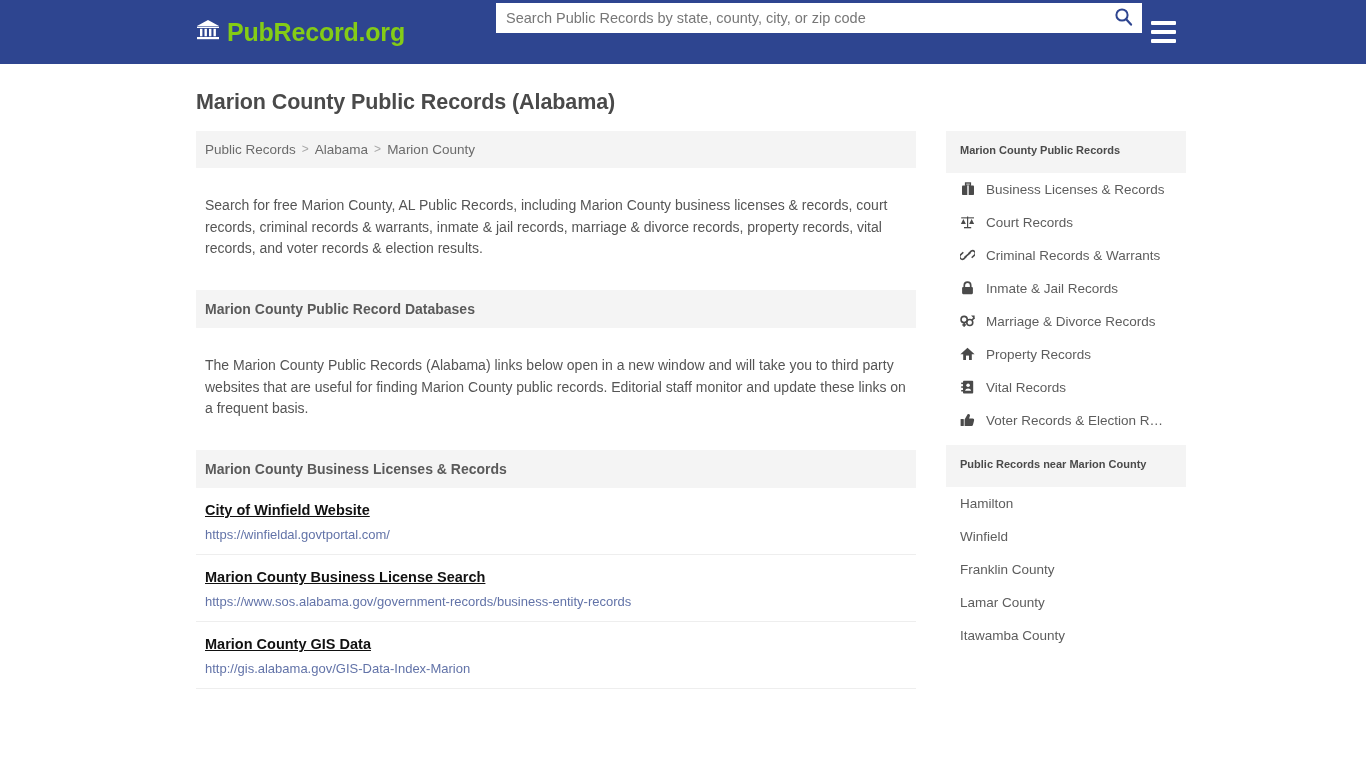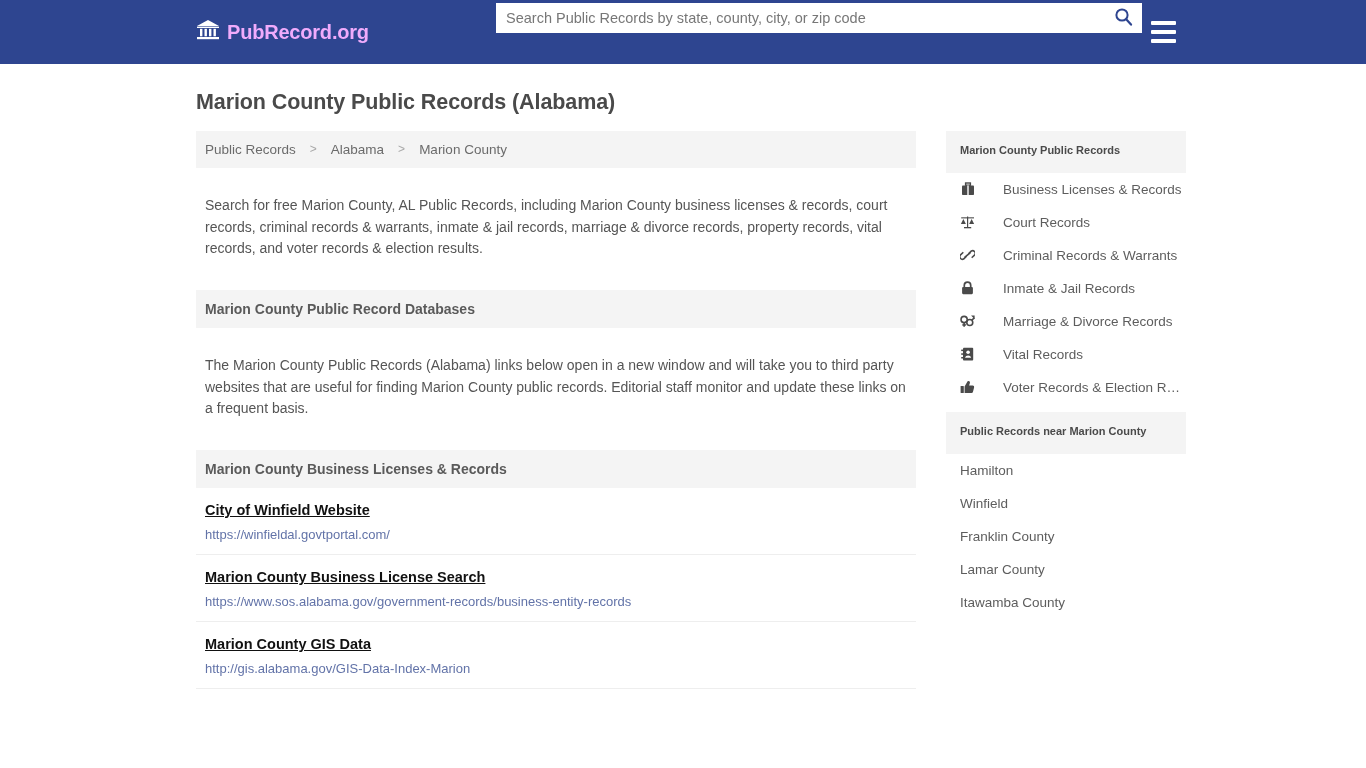--- a/index.html
+++ b/index.html
@@ -23,22 +23,22 @@
   #brand {
     display: flex;
     align-items: center;
     gap: 7px;
     margin-left: 196px;
     text-decoration: none;
     cursor: pointer;
   }
   #brand .bank-icon { display: block; }
   #brand .brand-text {
-    color: #f0abfc;
-    font-size: 20px;
+    color: #84cc16;
+    font-size: 25px;
     font-weight: bold;
     letter-spacing: -0.2px;
     line-height: 1;
     white-space: nowrap;
   }
 
   #search-wrap {
     position: absolute;
     left: 496px;
     top: 3px;
@@ -113,21 +113,21 @@
     font-weight: bold;
     color: #5a5a5a;
   }
   #breadcrumb {
     background: #F4F4F4;
     padding: 11px 9px;
     font-size: 13.5px;
     color: #6b6b6b;
     display: flex;
     align-items: flex-start;
-    gap: 14px;
+    gap: 6px;
     white-space: nowrap;
   }
   #breadcrumb a {
     color: #6b6b6b;
     text-decoration: none;
     cursor: pointer;
   }
   #breadcrumb .sep { color: #a8a8a8; font-size: 12px; }
 
   .intro-text {
@@ -166,21 +166,21 @@
     padding: 12px 14px 14px 14px;
     font-size: 11px;
     font-weight: bold;
     color: #4a4a4a;
     line-height: 1.45;
   }
   .side-list { margin: 0; padding: 0; list-style: none; }
   .side-item {
     display: flex;
     align-items: center;
-    gap: 28px;
+    gap: 11px;
     padding: 9px 14px 9px 14px;
     font-size: 13.5px;
     color: #5d5d5d;
     cursor: pointer;
     white-space: nowrap;
     overflow: hidden;
   }
   .side-item .side-icon {
     width: 15px;
     min-width: 15px;
@@ -331,20 +331,29 @@
               <line x1="2.5" y1="11.2" x2="6.3" y2="11.2" stroke="#4a4a4a" stroke-width="1.7"></line>
               <circle cx="10.4" cy="8.6" r="3.2" fill="none" stroke="#4a4a4a" stroke-width="1.7"></circle>
               <line x1="12.6" y1="6.3" x2="15.2" y2="3.5" stroke="#4a4a4a" stroke-width="1.7"></line>
               <polygon points="15.6,1.2 15.6,5 11.8,1.2" fill="#4a4a4a"></polygon>
             </svg>
           </span>
           <span>Marriage &amp; Divorce Records</span>
         </li>
         <li class="side-item">
           <span class="side-icon">
+            <svg width="15" height="14" viewBox="0 0 15 14" aria-hidden="true">
+              <polygon points="7.5,0.8 14.6,7.2 11.8,7.2 11.8,13 3.2,13 3.2,7.2 0.4,7.2" fill="#4a4a4a"></polygon>
+              <rect x="6" y="8.6" width="3" height="4.4" fill="#ffffff"></rect>
+            </svg>
+          </span>
+          <span>Property Records</span>
+        </li>
+        <li class="side-item">
+          <span class="side-icon">
             <svg width="13" height="14" viewBox="0 0 13 14" aria-hidden="true">
               <rect x="2" y="0.8" width="10.2" height="12.6" rx="0.9" fill="#4a4a4a"></rect>
               <rect x="0.2" y="2.6" width="2.4" height="1.5" fill="#4a4a4a"></rect>
               <rect x="0.2" y="6.3" width="2.4" height="1.5" fill="#4a4a4a"></rect>
               <rect x="0.2" y="10" width="2.4" height="1.5" fill="#4a4a4a"></rect>
               <circle cx="7.1" cy="5.3" r="1.8" fill="#ffffff"></circle>
               <path d="M4 10.8 a3.2 3.2 0 0 1 6.2 0 Z" fill="#ffffff"></path>
             </svg>
           </span>
           <span>Vital Records</span>

